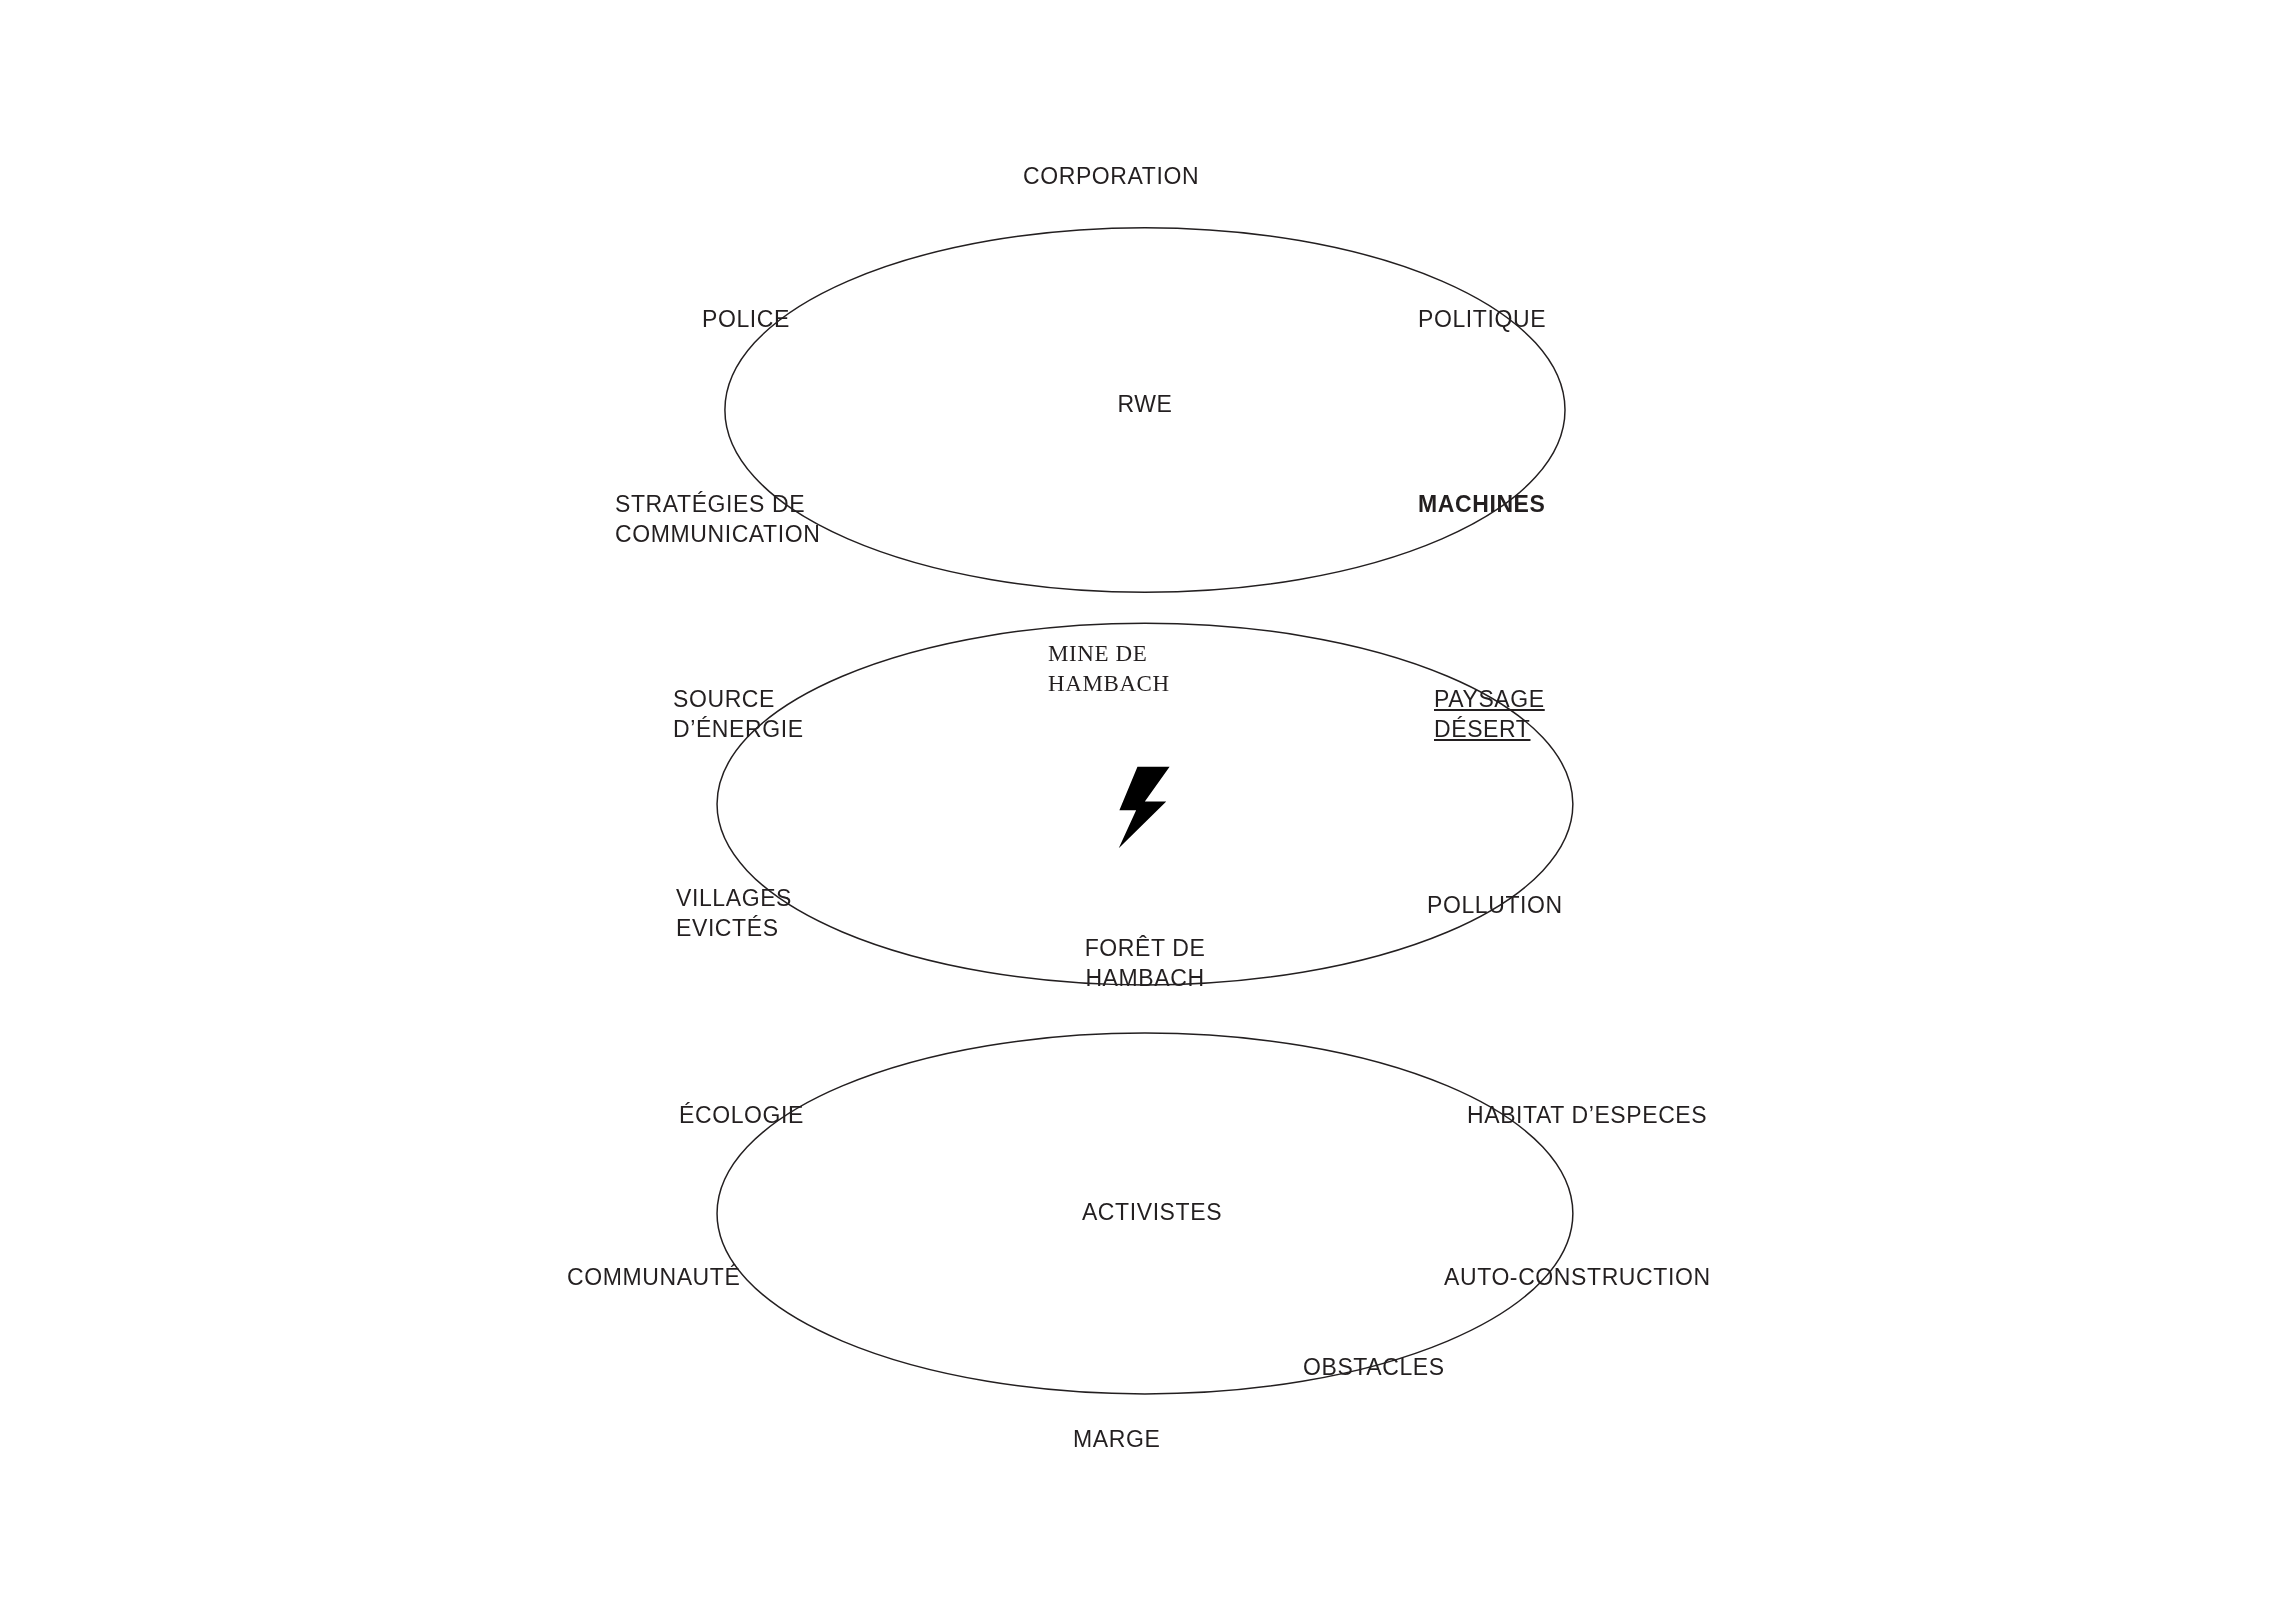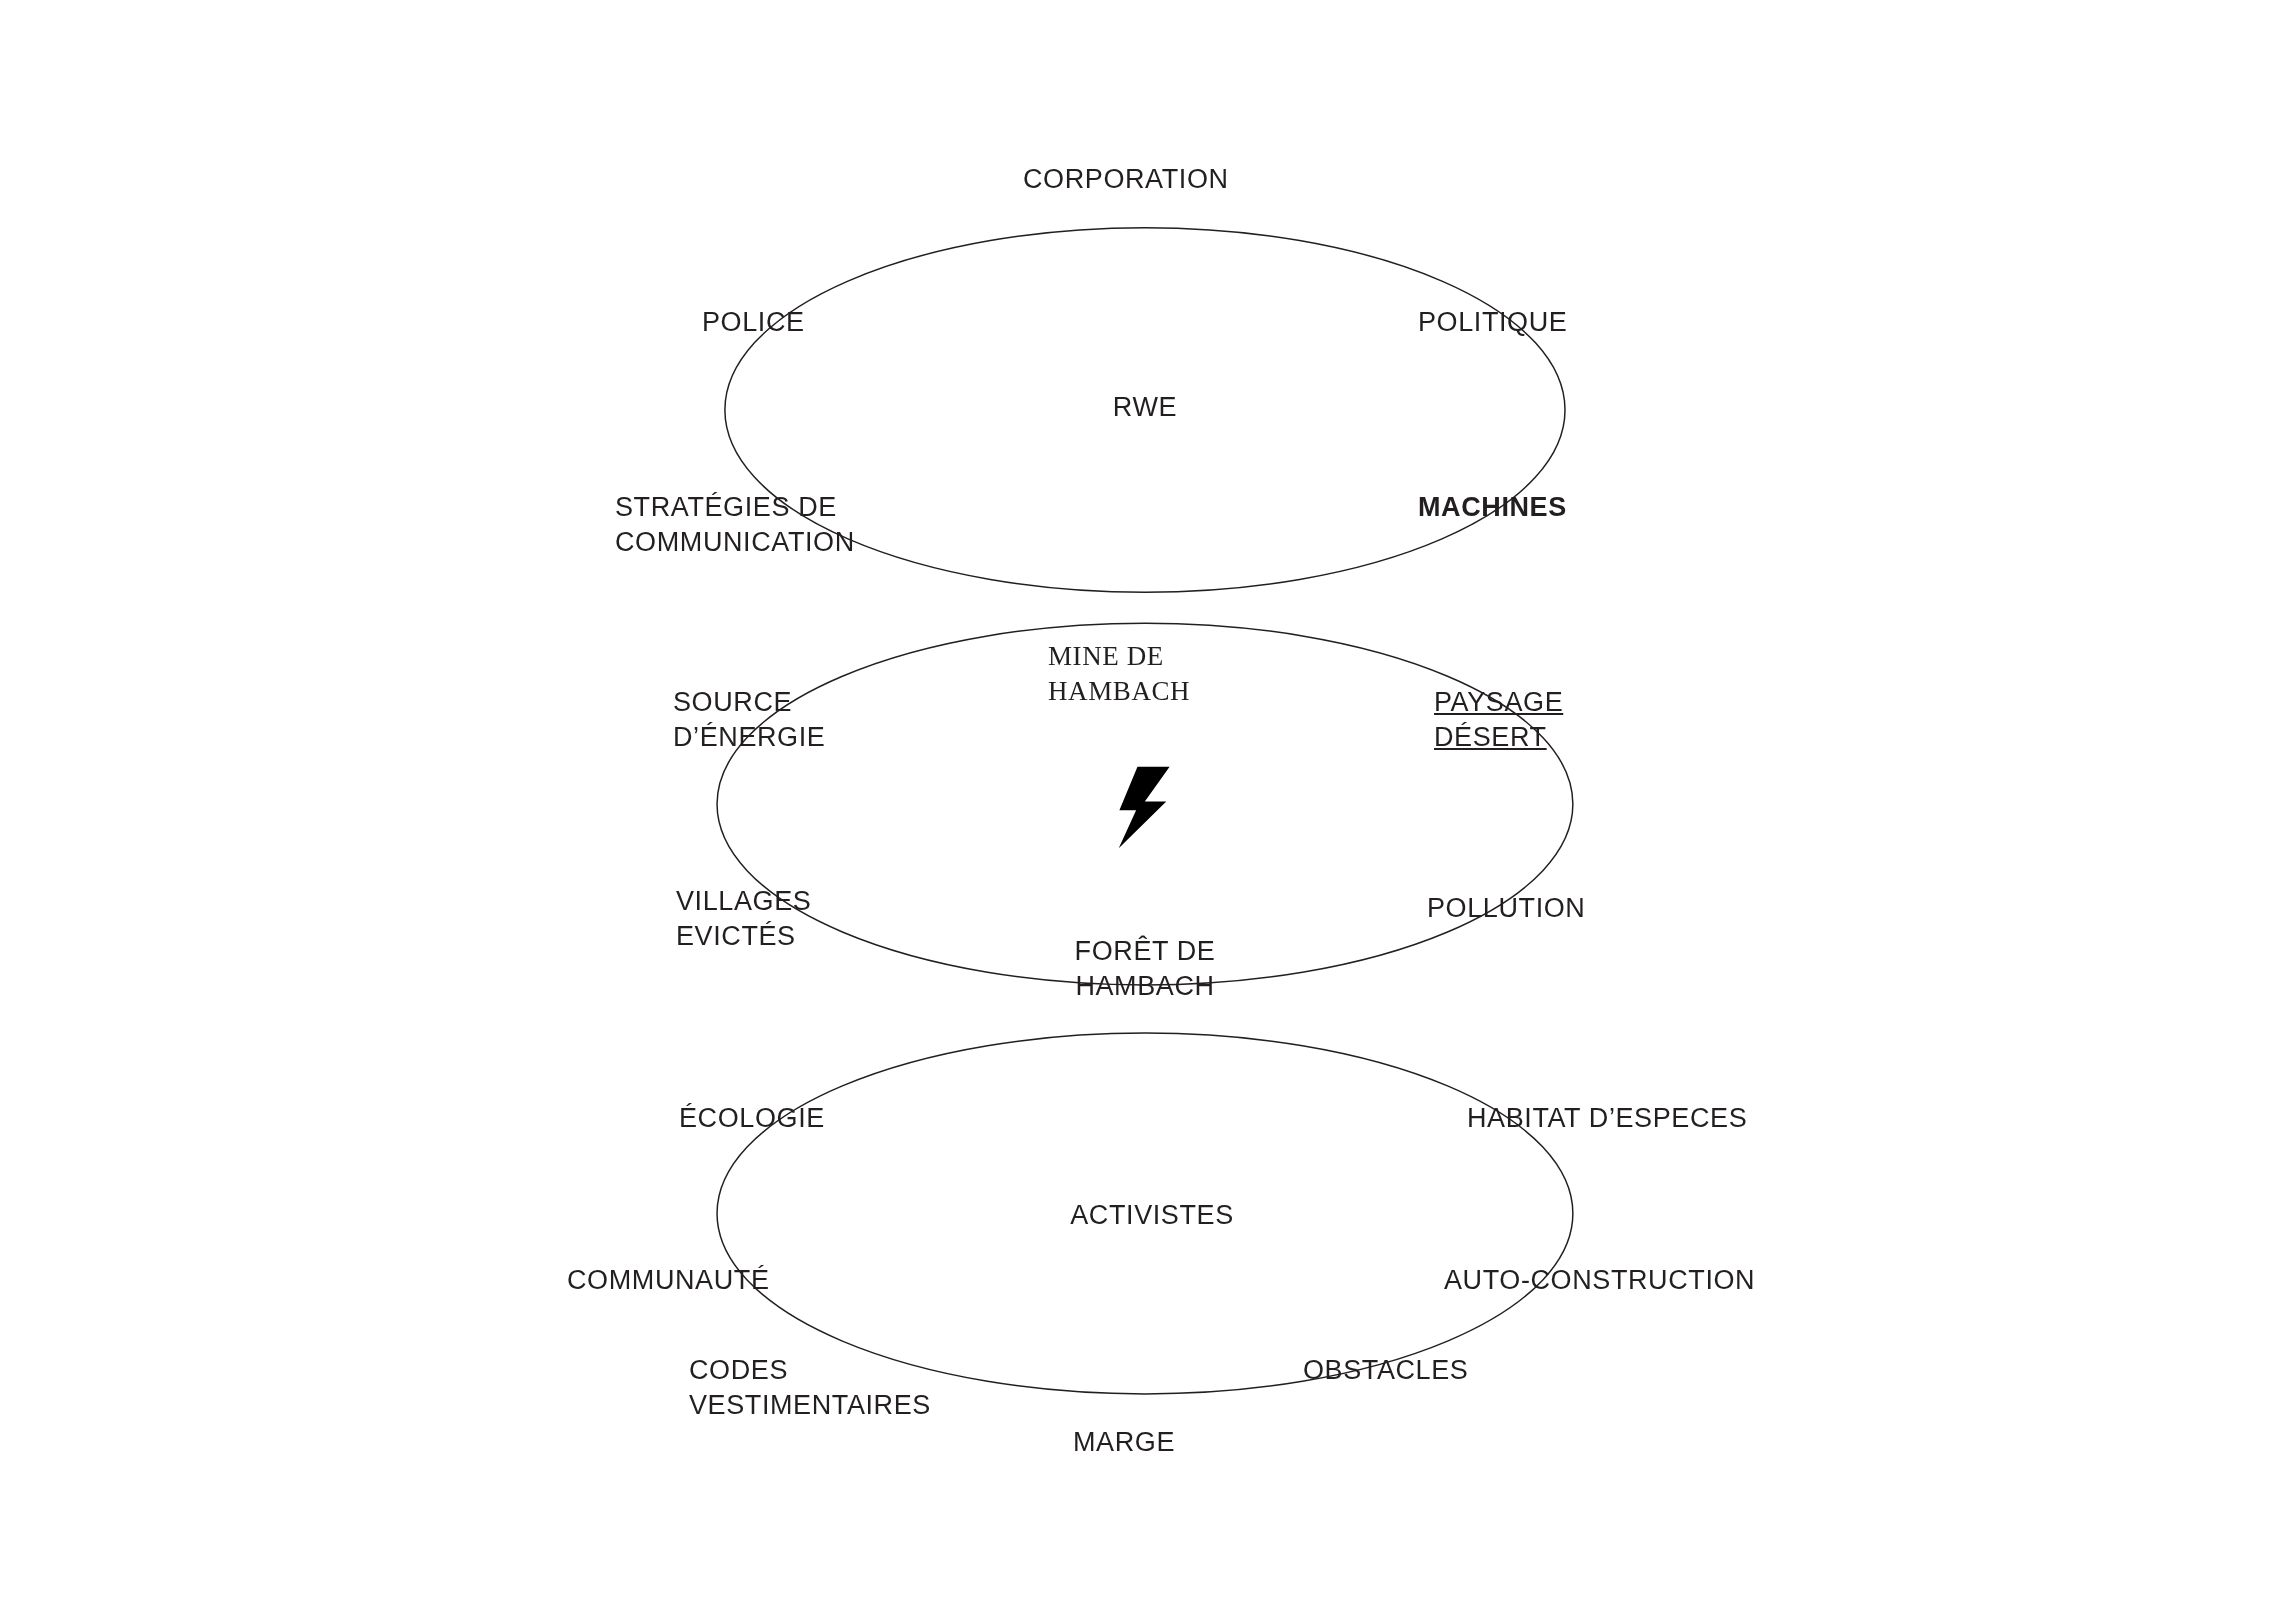--- a/index.html
+++ b/index.html
@@ -25,21 +25,21 @@
     position: absolute;
     left: 0;
     top: 0;
     width: 2295px;
     height: 1623px;
     pointer-events: none;
   }
   .lbl {
     position: absolute;
     font-family: "Liberation Sans", "DejaVu Sans", sans-serif;
-    font-size: 27px;
+    font-size: 23px;
     font-weight: 400;
     letter-spacing: 0.6px;
     line-height: 1.30;
     color: #231f20;
     white-space: pre-line;
     text-transform: uppercase;
   }
   
   .a-left   { transform: translateX(0); }
   .a-center { transform: translateX(-50%); text-align: center; }
@@ -98,21 +98,19 @@
   <div class="lbl a-left" style="left:679px; top:1101px;">ÉCOLOGIE</div>
 
   <div class="lbl a-left" style="left:1467px; top:1101px;">HABITAT D’ESPECES</div>
 
   <div class="lbl a-center" style="left:1152px; top:1198px;">ACTIVISTES</div>
 
   <div class="lbl a-left" style="left:567px; top:1263px;">COMMUNAUTÉ</div>
 
   <div class="lbl a-left" style="left:1444px; top:1263px;">AUTO-CONSTRUCTION</div>
 
-  <div class="lbl a-left" style="left:689px; top:1353px;">CODES
-VESTIMENTAIRES</div>
 
   <div class="lbl a-left" style="left:1303px; top:1353px;">OBSTACLES</div>
 
   <div class="lbl a-left" style="left:1073px; top:1425px;">MARGE</div>
 
 </div>
 
 
 </body></html>

